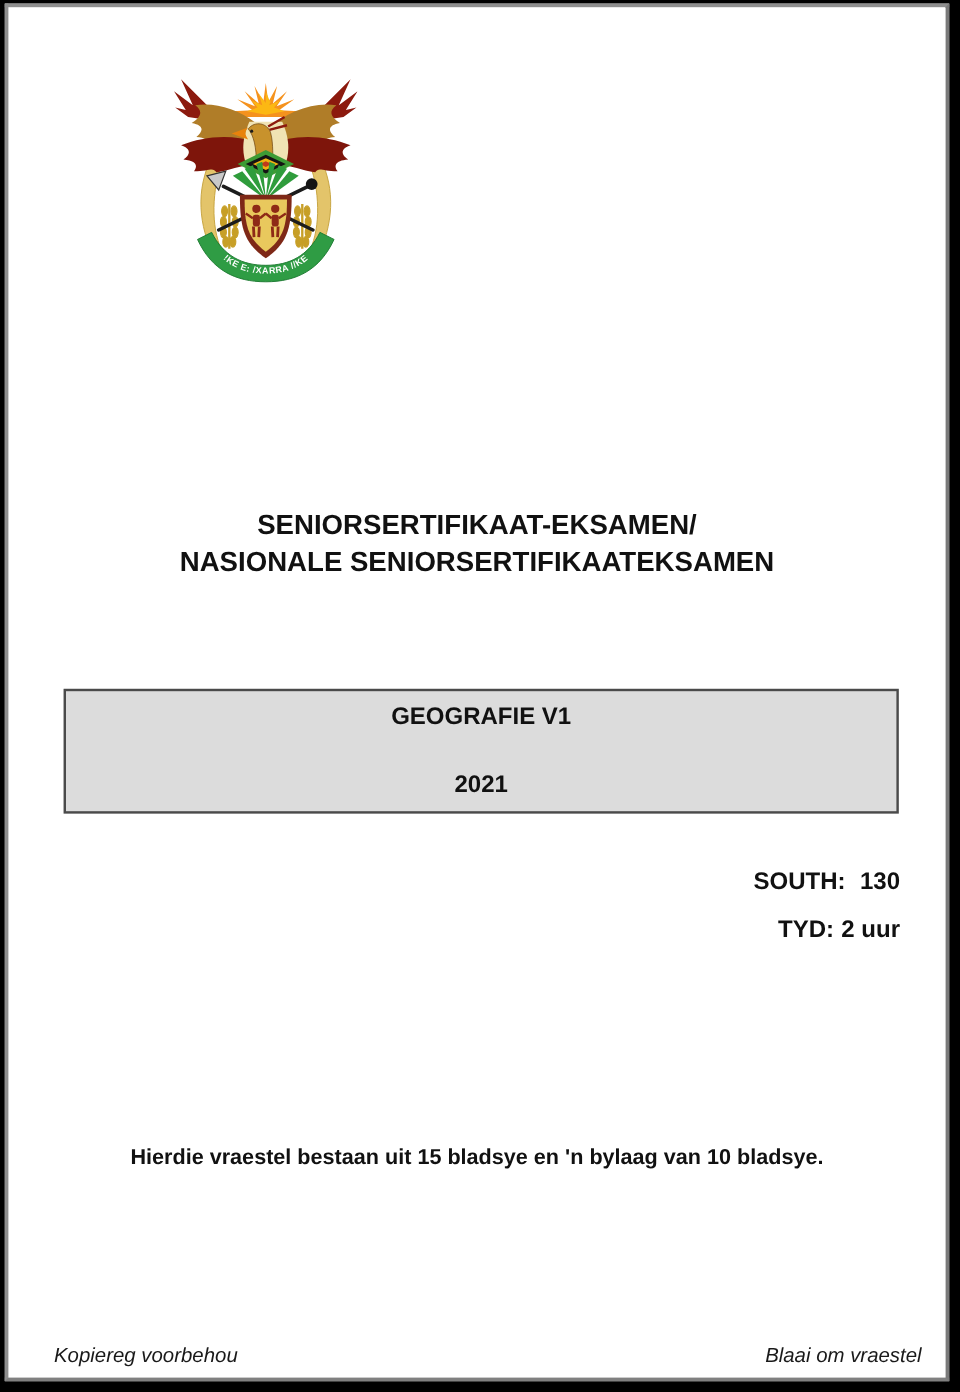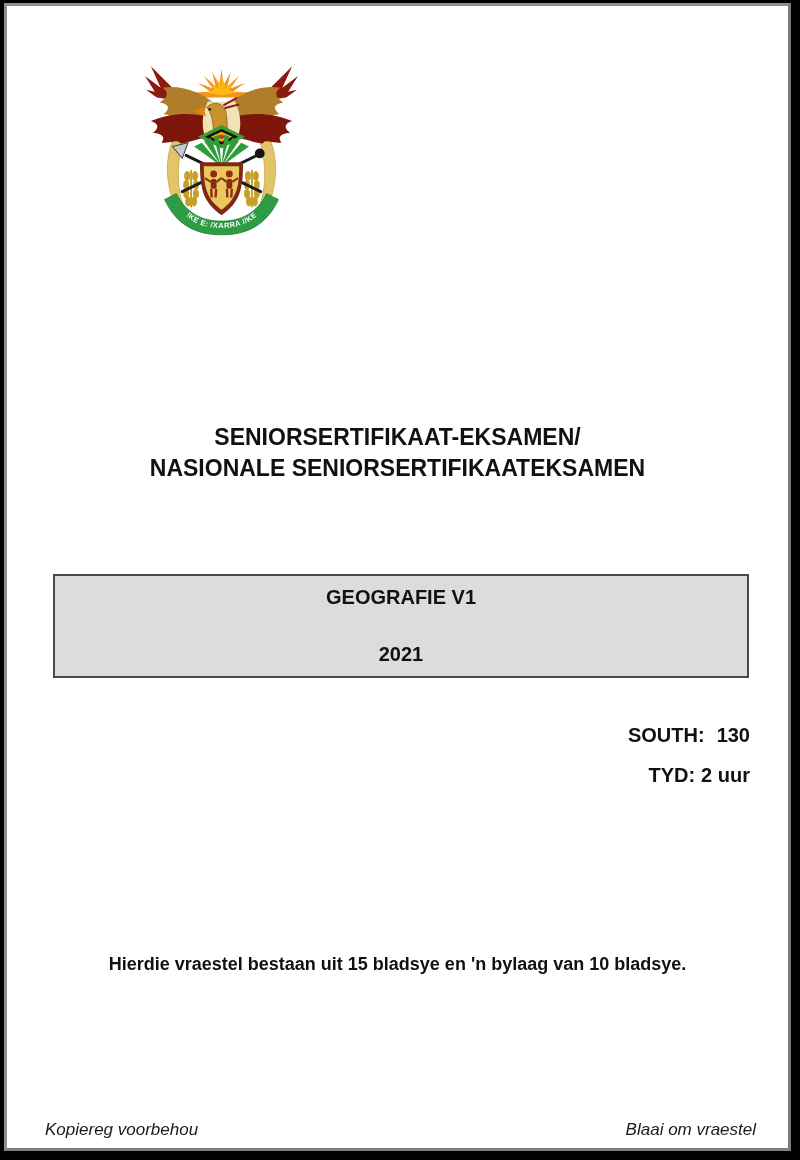--- a/index.html
+++ b/index.html
@@ -111,21 +111,21 @@
     width: 100%;
     text-align: center;
     font-weight: bold;
     font-size: 18px;
     color: #111111;
     margin-top: 28px;
   }
   .footer {
     position: absolute;
     left: 38px;
-    right: 32px;
+    right: 20px;
     bottom: 8px;
     display: flex;
     justify-content: space-between;
     font-style: italic;
     font-size: 17px;
     color: #1a1a1a;
     gap: 40px;
   }
 </style>
 </head>

